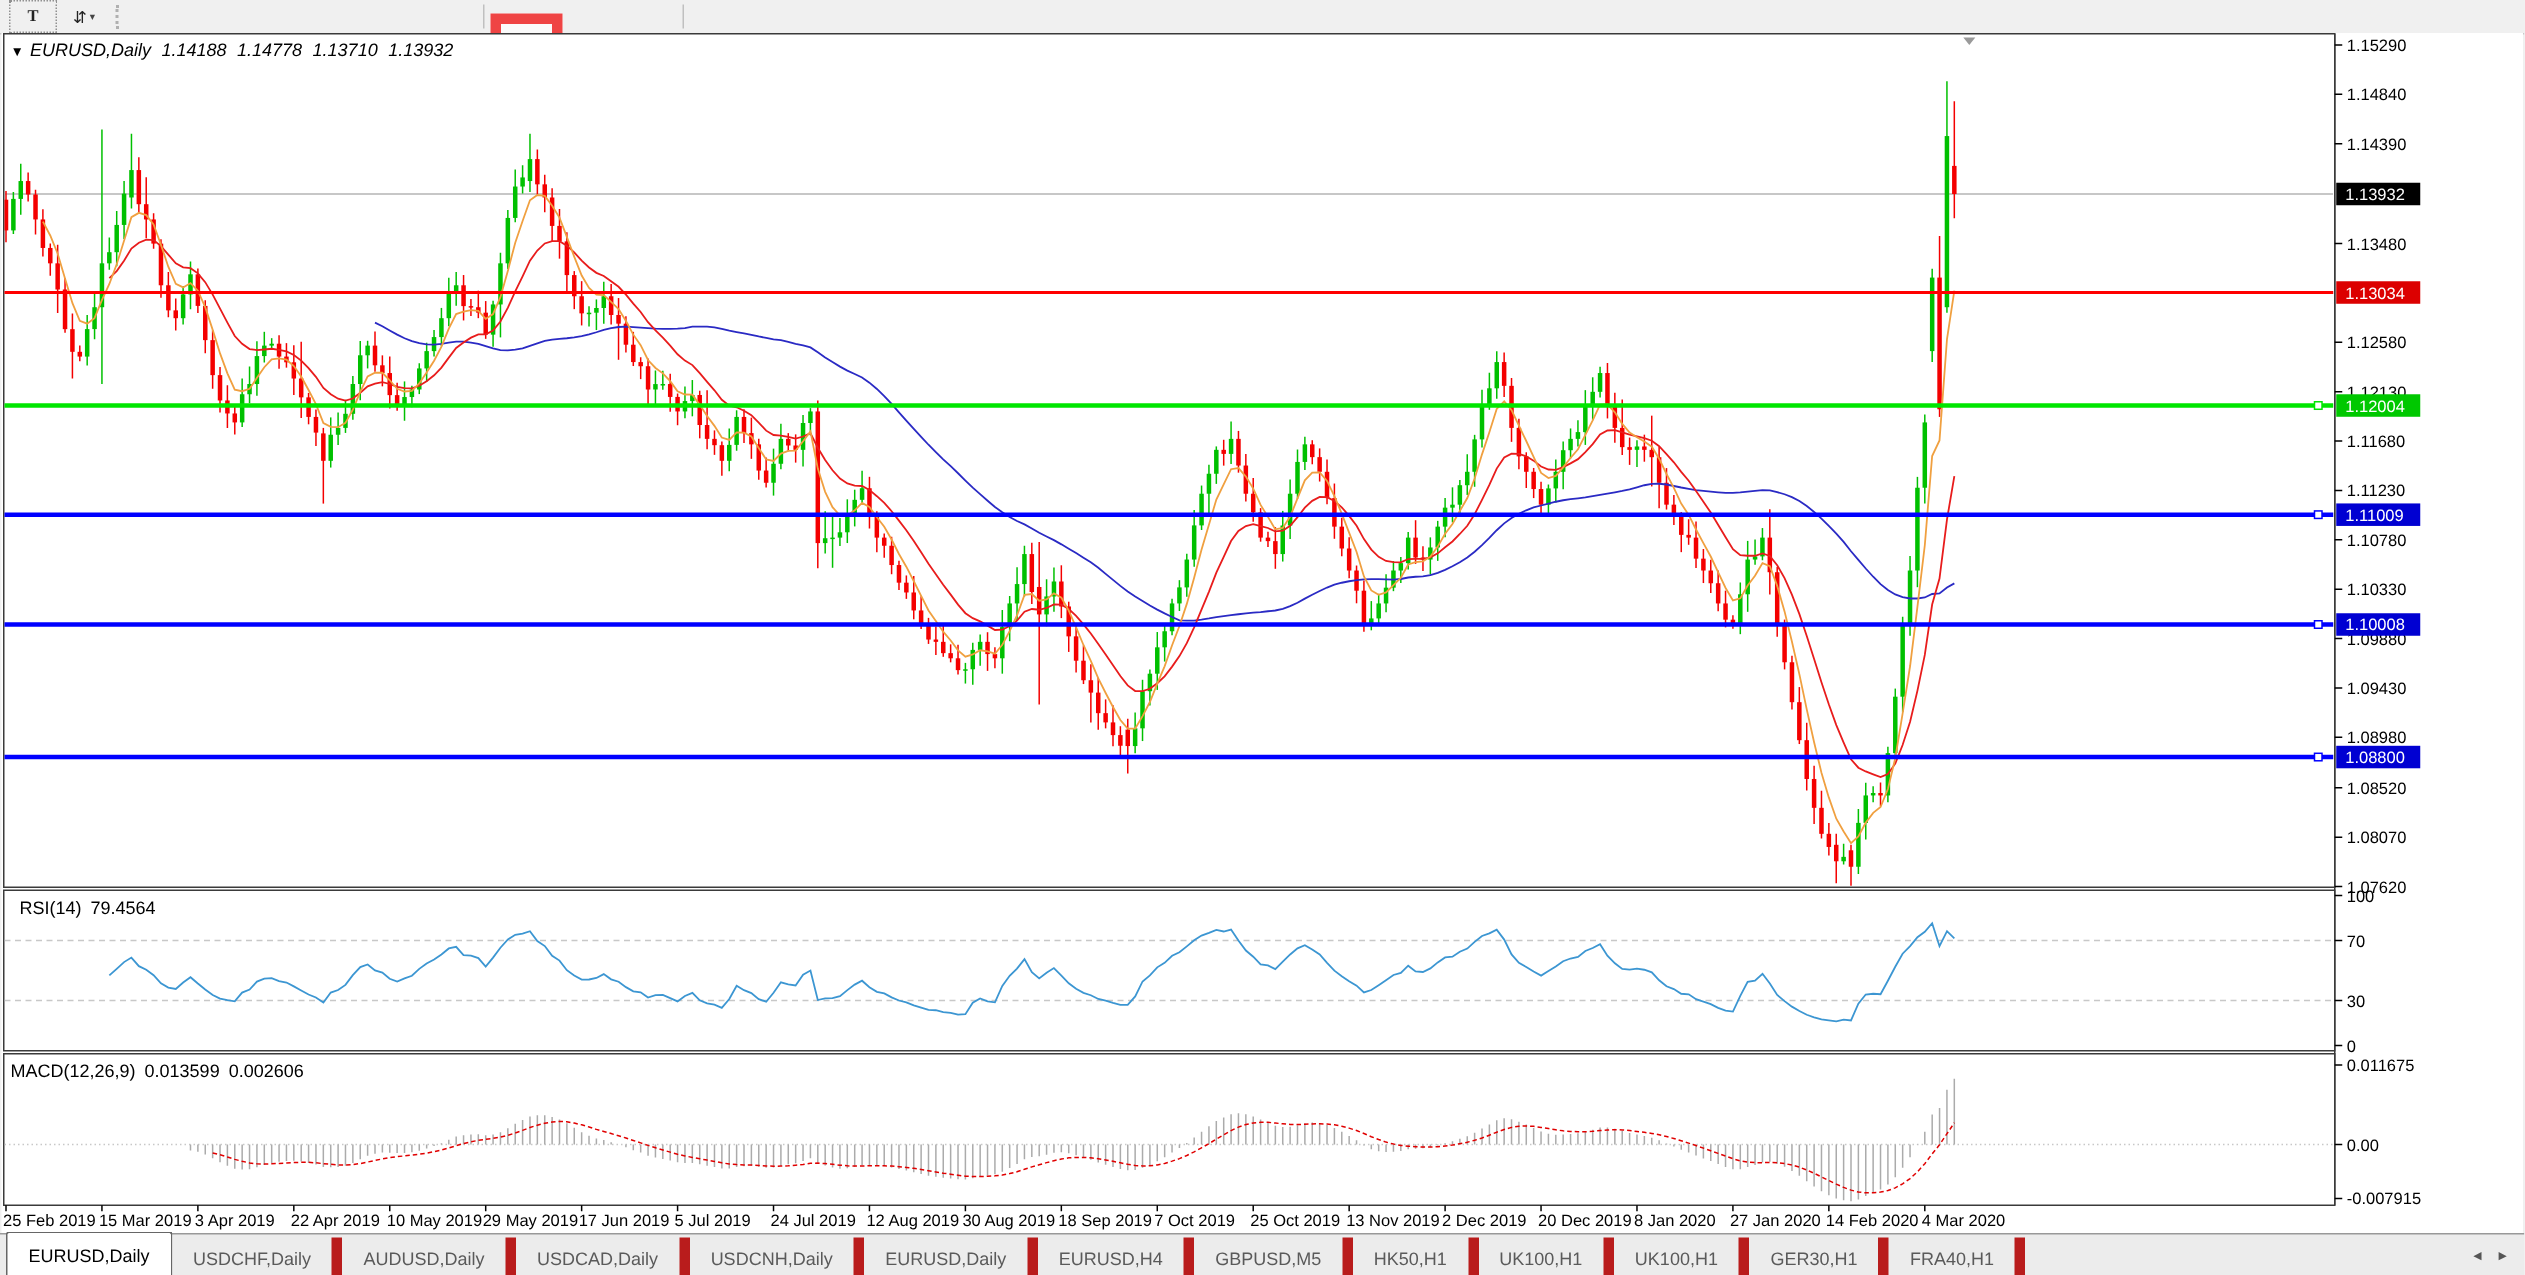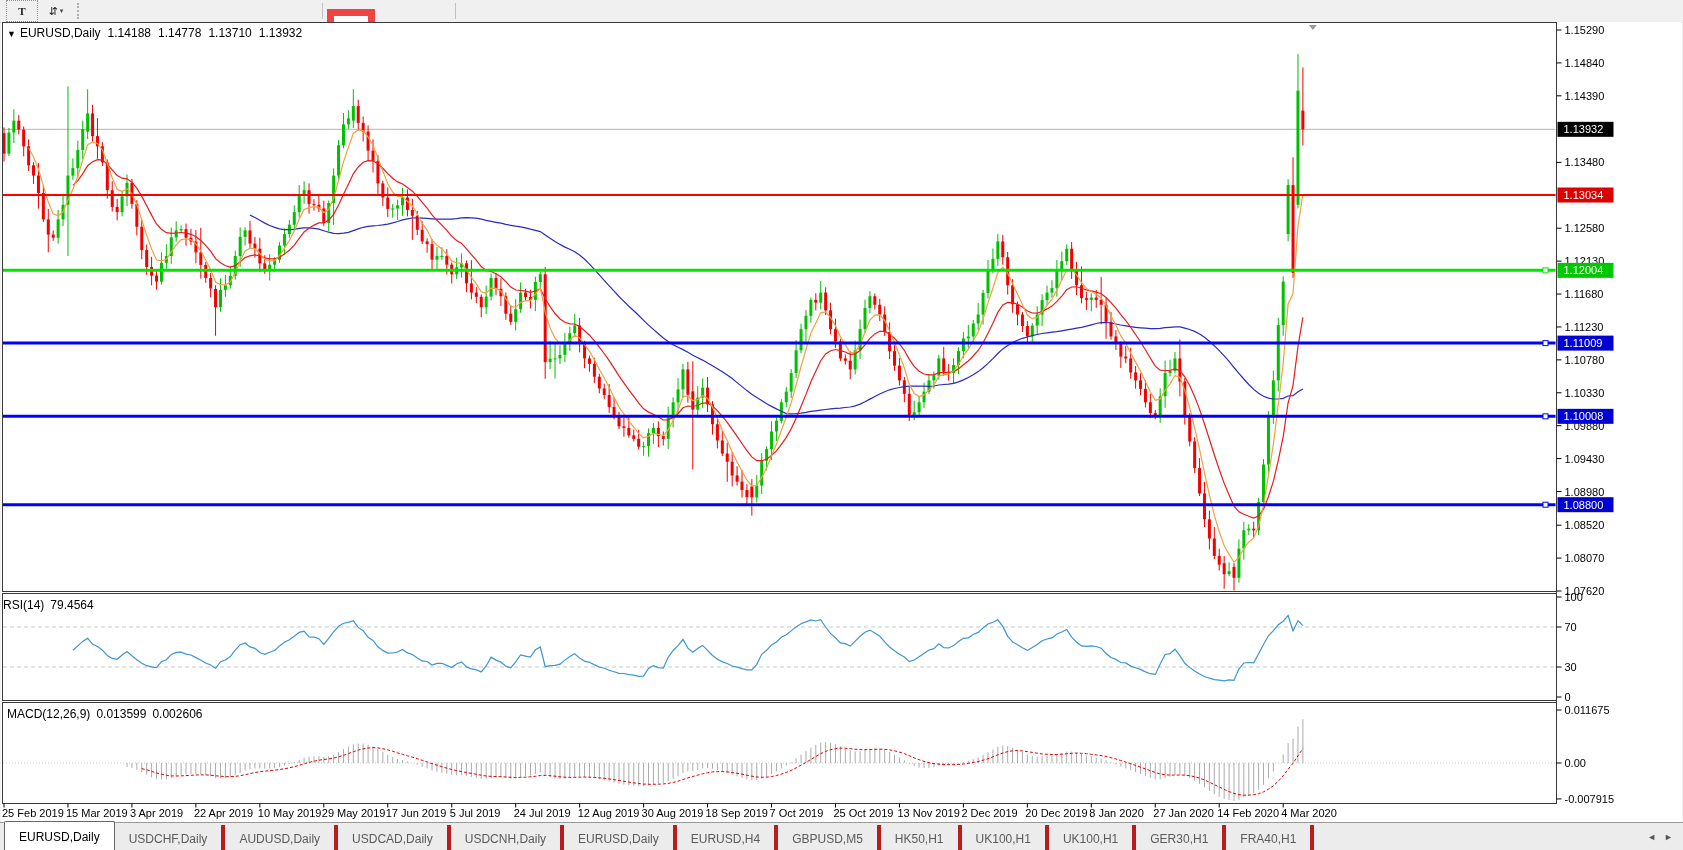--- a/index.html
+++ b/index.html
@@ -7,32 +7,32 @@
   
   #toolbar{position:absolute;left:0;top:0;width:1683px;height:22px;background:#f0f0f0;border-bottom:1px solid #c8c8c8;display:flex;align-items:center;}
   .tbtn{height:18px;min-width:20px;margin:1px 1px;padding:1px 5px;font-size:11px;color:#222;background:transparent;border:1px solid transparent;display:flex;align-items:center;justify-content:center;cursor:default;}
   #text-tool{border:1px dotted #909090;font-family:"Liberation Serif",serif;font-weight:bold;margin-left:6px;}
   .caret{font-size:7px;color:#444;margin-left:2px;}
   .grip{width:5px;height:16px;margin:0 4px;border-left:2px dotted #b0b0b0;}
   .sep{width:1px;height:16px;background:#c0c0c0;margin:0 3px;}
   .tf{font-size:11px;color:#333;padding:2px 7px;margin-top:32px;}
   .tf.active{background:#fbfbfb;border:7px solid #ef4444;}
   
-  #title-overlay{position:absolute;left:7px;top:26px;font-size:12px;color:#000;z-index:5;}
+  #title-overlay{position:absolute;left:7px;top:26px;font-size:12px;color:#000;z-index:5;font-style:italic;}
   #title-overlay .num{margin-left:7px;}
   #title-overlay .sym{margin-left:4px;}
   .marker{font-size:9px;color:#000;}
-  #rsi-label{position:absolute;left:3px;top:598px;font-size:12px;color:#000;z-index:5;}
+  #rsi-label{position:absolute;left:13px;top:598px;font-size:12px;color:#000;z-index:5;}
   #macd-label{position:absolute;left:7px;top:707px;font-size:12px;color:#000;z-index:5;}
   #rsi-label span,#macd-label span{margin-right:6px;}
   svg{position:absolute;left:0;top:0;}
   text{font-family:"Liberation Sans",sans-serif;}
   
   #tabbar{position:absolute;left:0;top:822px;width:1683px;height:28px;background:#ececec;border-top:1px solid #999;display:flex;align-items:flex-end;}
-  .tab{height:21px;padding:3px 14px 2px 14px;font-size:12px;color:#5a5a5a;border-right:4px solid #b91c1c;display:flex;align-items:center;cursor:default;white-space:nowrap;}
+  .tab{height:21px;padding:3px 14px 2px 14px;font-size:12px;color:#5a5a5a;border-right:7px solid #b91c1c;display:flex;align-items:center;cursor:default;white-space:nowrap;}
   .tab.active{background:#fff;color:#000;border:1px solid #666;border-bottom:1px solid #fff;height:23px;margin-left:4px;border-radius:2px 2px 0 0;}
   #tab-scroll{margin-left:auto;margin-right:10px;display:flex;gap:8px;align-items:center;height:100%;}
   #tab-scroll span{font-size:9px;color:#555;cursor:default;}
 </style>
 </head>
 <body>
 <div id="app">
 
   <div id="toolbar">
     <div class="tbtn" id="text-tool">T</div>

